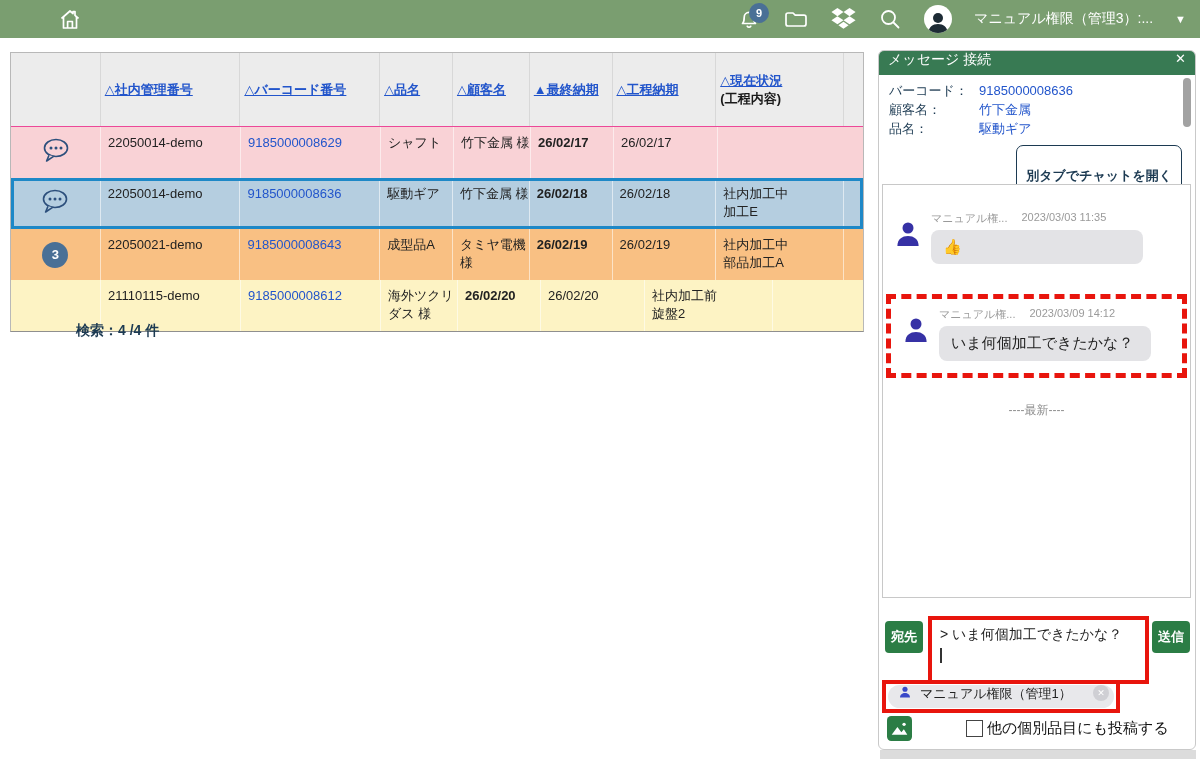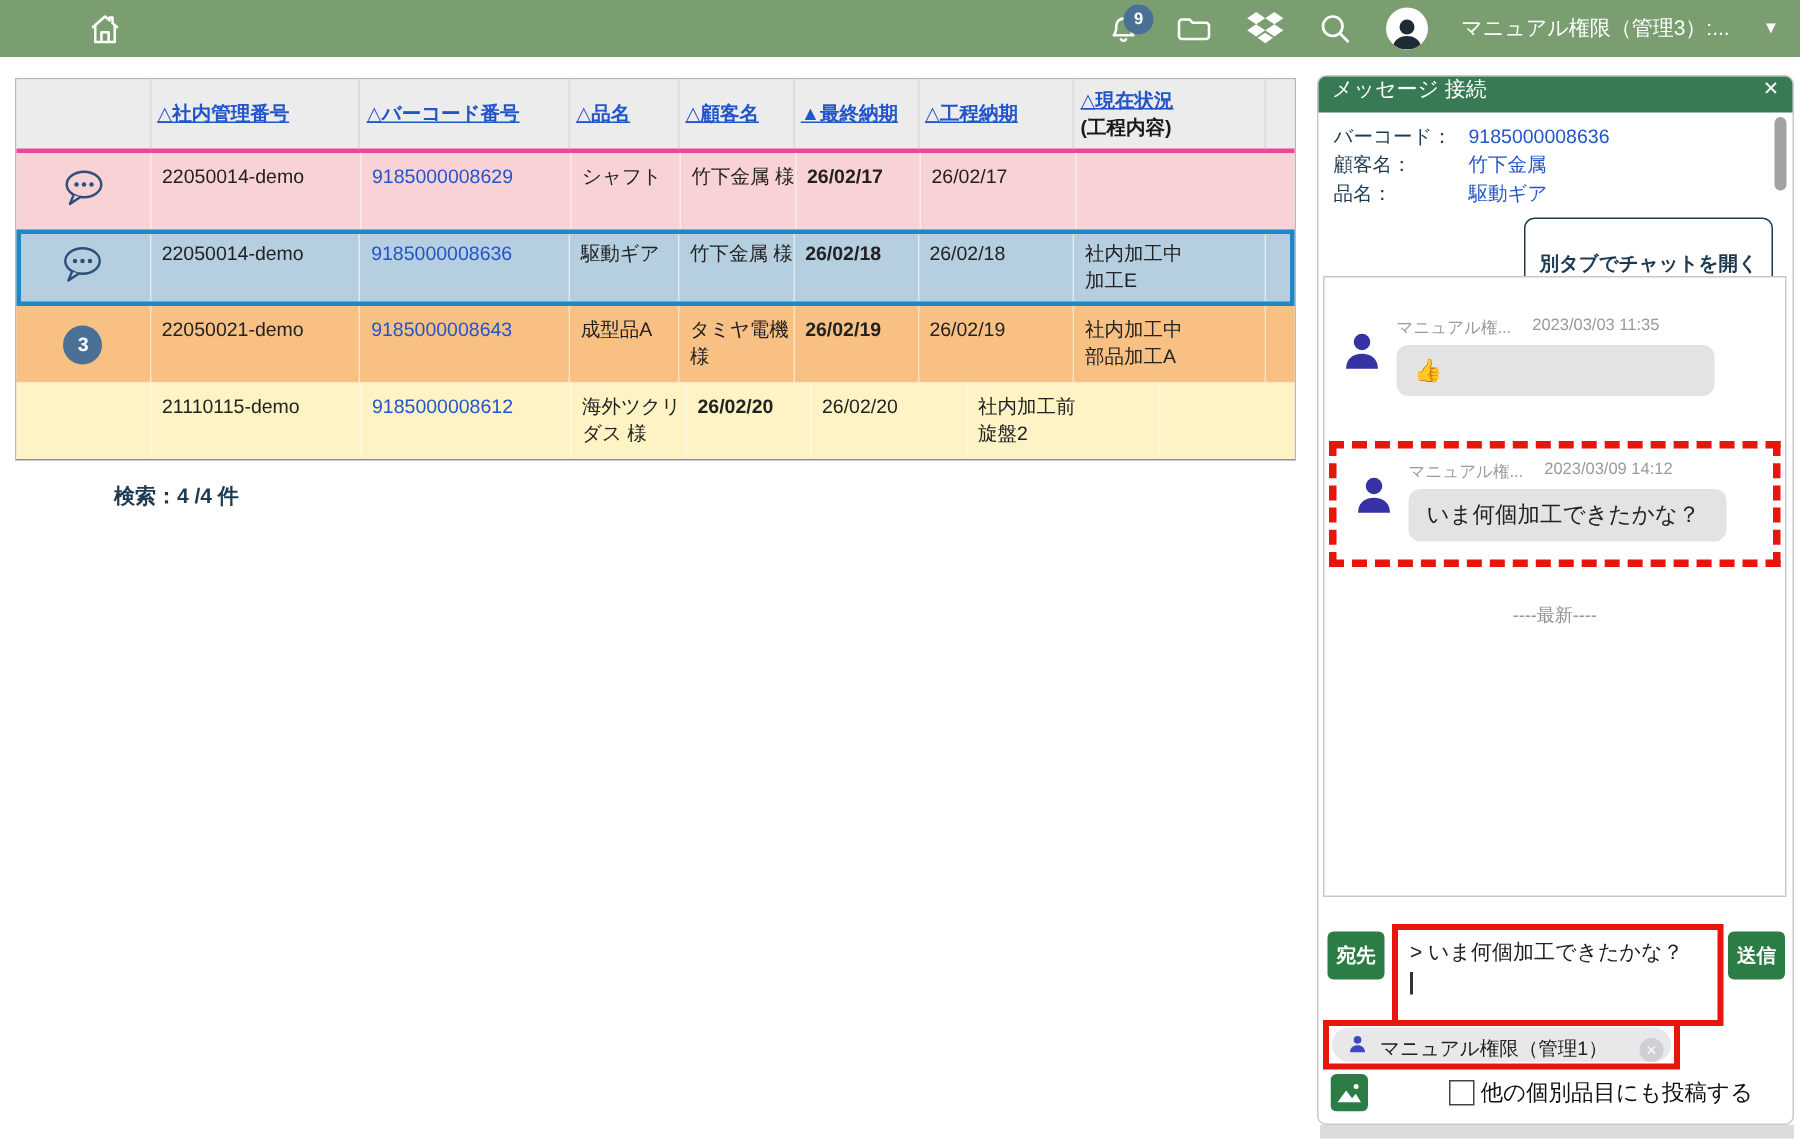--- a/index.html
+++ b/index.html
@@ -16,21 +16,21 @@
   .bell-wrap { position:relative; }
   .bell-badge { position:absolute; left:12px; top:-4px; width:20px; height:20px; border-radius:50%;
     background:var(--badge-blue,#4a7096); color:#fff; font-size:11px; font-weight:bold;
     display:flex; align-items:center; justify-content:center; }
   .avatar { width:28px; height:28px; border-radius:50%; background:#fff; display:flex; align-items:flex-end; justify-content:center; overflow:hidden; }
   .user-label { color:#fff; font-size:14px; white-space:nowrap; cursor:pointer; }
   .chevron { color:#fff; font-size:11px; cursor:pointer; }
 
   
   .table { position:absolute; left:10px; top:52px; width:854px; border:1px solid #b8b8b8; border-bottom:1px solid #8f8f8f; }
-  .thead { display:flex; background:#ececec; height:49px; border-bottom:3px solid #ec4899; }
+  .thead { display:flex; background:#ececec; height:74px; border-bottom:1px solid #ec4899; }
   .thead > div { display:flex; flex-direction:column; justify-content:center; padding-left:4px; border-right:1px solid #d8d8d8; }
   .thead a { color:var(--link-blue,#1d4fc4); font-size:13px; font-weight:bold; text-decoration:underline; cursor:pointer; white-space:nowrap; }
   .thead .sub { color:#1a1a1a; font-size:13px; font-weight:bold; }
   .trow { display:flex; height:51px; position:relative; cursor:pointer; }
   .trow > div { padding:7px 0 0 7px; font-size:13px; color:#222; line-height:1.35; border-right:1px solid rgba(255,255,255,.55); }
   .c0 { width:90px; } .c1 { width:140px; } .c2 { width:140px; } .c3 { width:73px; }
   .c4 { width:77px; } .c5 { width:83px; } .c6 { width:104px; } .c7 { width:128px; } .c8 { width:19px; border-right:none !important; }
   .c0 { display:flex; align-items:center; justify-content:center; padding:0 !important; }
   .row-pink { background:var(--row-pink,#f9d2d6); }
   .row-selected { background:var(--row-selected,#b5cee0); outline:3px solid var(--row-selected-border,#1e88c7); outline-offset:-3px; z-index:2; }
@@ -71,21 +71,21 @@
     font-family:"Liberation Sans","DejaVu Sans",sans-serif; }
   .to-btn { left:6px; top:570px; }
   .send-btn { right:5px; top:570px; }
   .chat-textarea { position:absolute; left:49px; top:553px; width:221px; height:68px;
     border:4px solid var(--highlight-red,#e60000); background:#fff; padding:4px 8px; font-size:14px; color:#222;
     line-height:1.45; cursor:text;margin-top:12px; }
   .cursor-bar { display:inline-block; width:1.5px; height:15px; background:#333; vertical-align:middle; }
   .chip-outer { position:absolute; left:3px; top:629px; width:238px; height:33px;
     border:4px solid var(--highlight-red,#e60000); background:#fff; display:flex; align-items:center; }
   .chip { flex:1; margin:0 2px; height:23px; background:#e8e8eb; border-radius:12px;
-    display:flex; align-items:flex-end; gap:8px; padding:0 5px 0 10px; cursor:pointer; }
+    display:flex; align-items:flex-start; gap:8px; padding:0 5px 0 10px; cursor:pointer; }
   .chip-label { font-size:13px; color:#222; flex:1; white-space:nowrap; }
   .chip-x { width:16px; height:16px; border-radius:50%; background:#cfcfd4; color:#fff; font-size:9px;
     display:flex; align-items:center; justify-content:center; cursor:pointer; }
   .bottom-row { position:absolute; left:8px; top:665px; right:8px; display:flex; align-items:center; }
   .img-btn { width:25px; height:25px; cursor:pointer; }
   .cb-wrap { display:flex; align-items:center; gap:4px; margin-left:54px; cursor:pointer; }
   .cb-box { width:17px; height:17px; border:1.5px solid #444; background:#fff; flex:none; }
   .cb-label { font-size:15px; color:#111; white-space:nowrap; }
 </style>
 </head>

